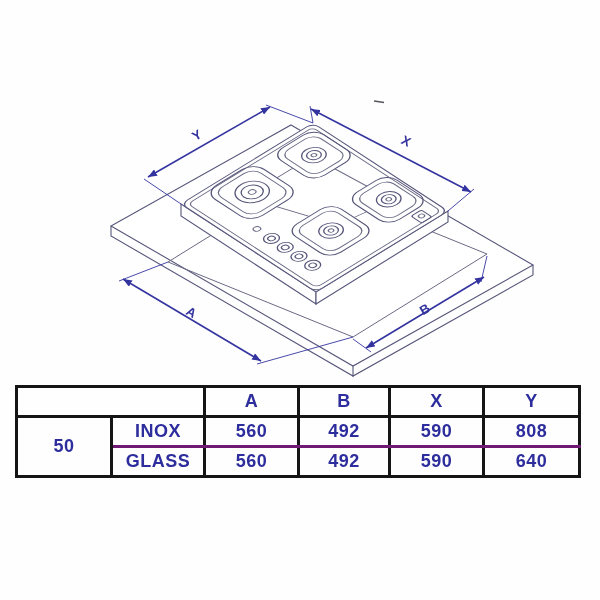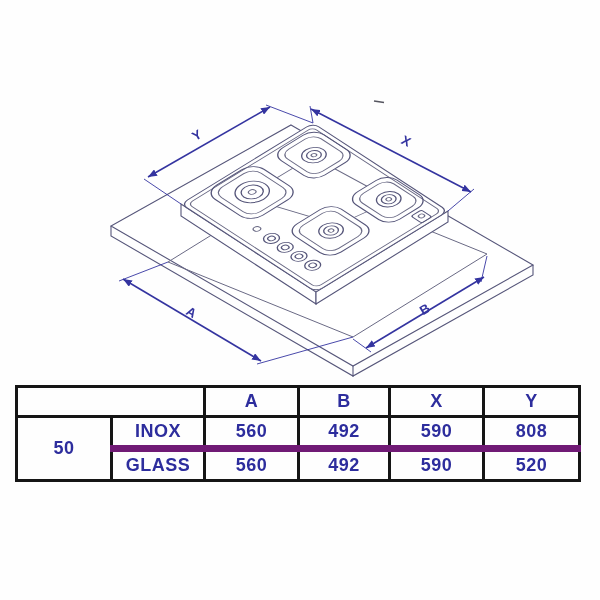--- a/index.html
+++ b/index.html
@@ -17,21 +17,21 @@
     position:absolute;left:15px;top:385px;width:563px;
     border-collapse:collapse;table-layout:fixed;
     filter:blur(0.25px);
   }
   table.spec td{
     border:3px solid #151515;height:27px;padding:0;
     text-align:center;vertical-align:middle;
     font-size:18px;font-weight:bold;color:#2d2d9d;
     letter-spacing:0.5px;
   }
-  table.spec tr.r1 td.v{border-bottom:7px solid #701a75;}
+  table.spec tr.r1 td.v{border-bottom:3px solid #701a75;}
   table.spec tr.r2 td.v{border-top:1px solid #3a3a3a;}
 </style>
 </head>
 <body>
 
 <div class="page">
 
   <svg class="diagram" width="600" height="384" viewBox="0 0 600 384">
     <defs>
       <marker id="arr" viewBox="0 0 10 8" refX="10" refY="4" markerWidth="9" markerHeight="7.2" markerUnits="userSpaceOnUse" orient="auto-start-reverse">
@@ -157,18 +157,18 @@
       <td class="v">560</td>
       <td class="v">492</td>
       <td class="v">590</td>
       <td class="v">808</td>
     </tr>
     <tr class="r2">
       <td class="v">GLASS</td>
       <td class="v">560</td>
       <td class="v">492</td>
       <td class="v">590</td>
-      <td class="v">520</td>
+      <td class="v">640</td>
     </tr>
   </tbody>
     </table>
 
 </div>
 
 </body></html>

